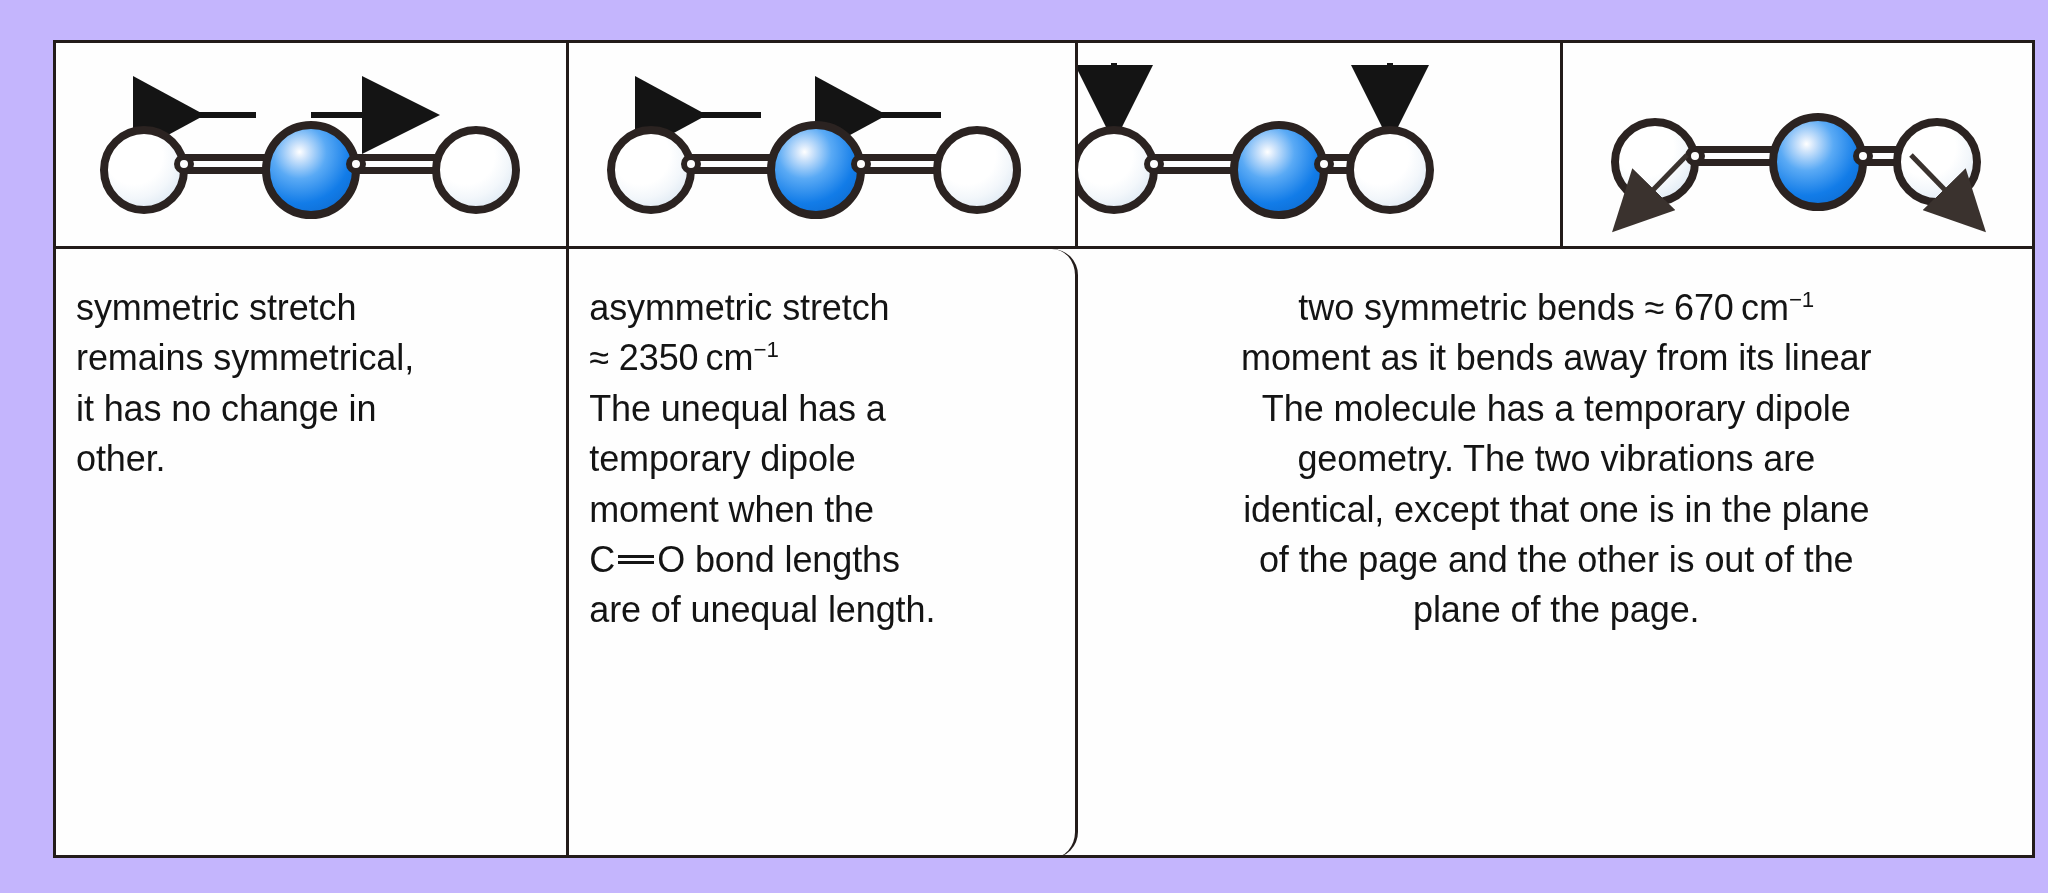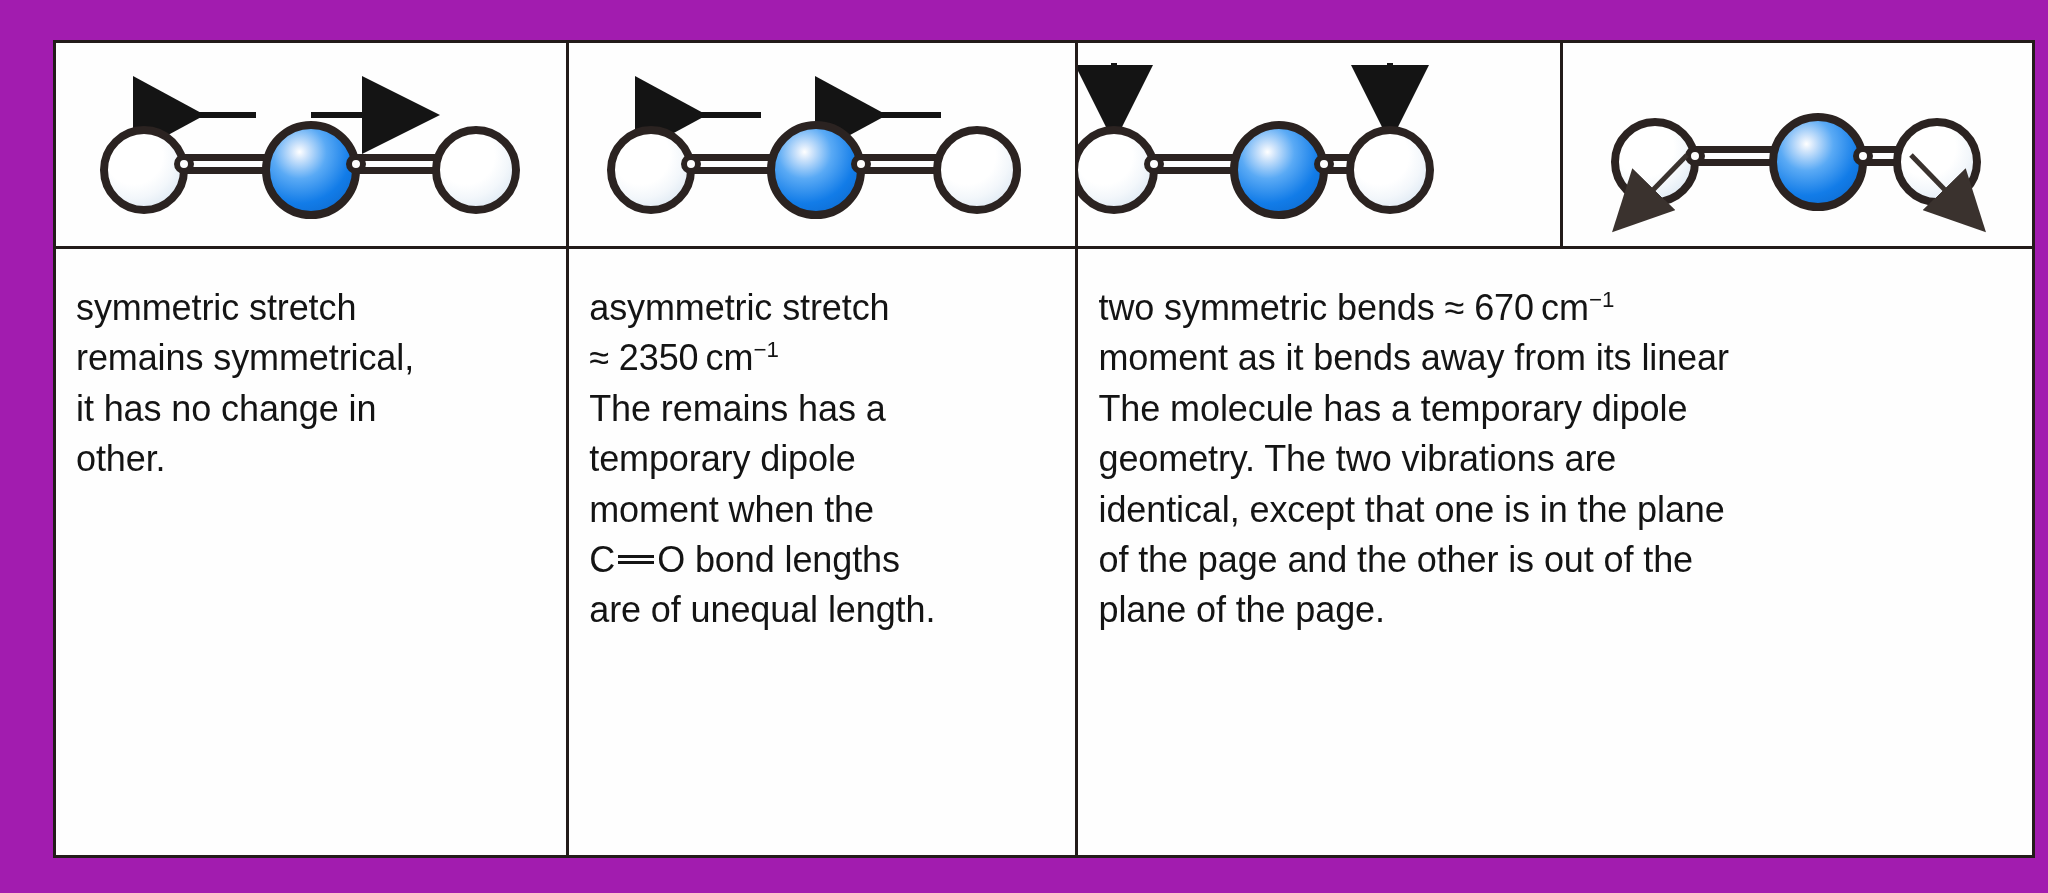--- a/index.html
+++ b/index.html
@@ -2,21 +2,21 @@
 <html><head>
 <meta charset="utf-8">
 <style>
   html,body{margin:0;padding:0;background:#ffffff;}
   body{
     width:2048px;height:893px;
     font-family:"Liberation Sans","DejaVu Sans",sans-serif;
     color:#1a1a1a;
     overflow:hidden;
   }
-  .page{position:relative;width:2048px;height:893px;background:#a21caf;}
+  .page{position:relative;width:2048px;height:893px;background:#c4b5fd;}
 
   
   .table{
     position:absolute;
     left:53px;top:40px;
     width:1982px;height:818px;
     border:3px solid #231c1a;
     box-sizing:border-box;
     background:#fefefe;
   }
@@ -90,23 +90,23 @@
   }
   .text-cell{
     box-sizing:border-box;
     border-right:3px solid #231c1a;
     padding:34px 18px 0 20px;
     font-size:36px;
     line-height:1.40;
     letter-spacing:-0.1px;
     color:#141414;
   }
-  .text-cell:last-child{border-right:none;}
+  .text-cell:last-child{border-right:none;text-align:center;}
   .tc1{width:514px;}
-  .tc2{width:510px;}
+  .tc2{width:510px;border-radius:26px;}
   .tc3{width:955px;}
   .tline{white-space:nowrap;}
   sup{font-size:0.62em;vertical-align:super;line-height:0;}
   .cm{letter-spacing:0;}
   .dbl{
     display:inline-block;
     position:relative;
     width:42px;height:0.7em;
     vertical-align:baseline;
   }
@@ -226,21 +226,21 @@
       <div class="text-cell tc1">
         <div class="tline">symmetric stretch</div>
         <div class="tline">remains symmetrical,</div>
         <div class="tline">it has no change in</div>
         <div class="tline">other.</div>
       </div>
 
       <div class="text-cell tc2">
         <div class="tline">asymmetric stretch</div>
         <div class="tline"><span>≈ 2350</span> <span class="cm">cm</span><sup>−1</sup></div>
-        <div class="tline">The remains has a</div>
+        <div class="tline">The unequal has a</div>
         <div class="tline">temporary dipole</div>
         <div class="tline">moment when the</div>
         <div class="tline"><span>C</span><span class="dbl"></span><span>O</span> <span>bond lengths</span></div>
         <div class="tline">are of unequal length.</div>
       </div>
 
       <div class="text-cell tc3">
         <div class="tline"><span>two symmetric bends ≈ 670</span> <span class="cm">cm</span><sup>−1</sup></div>
         <div class="tline">moment as it bends away from its linear</div>
         <div class="tline">The molecule has a temporary dipole</div>

